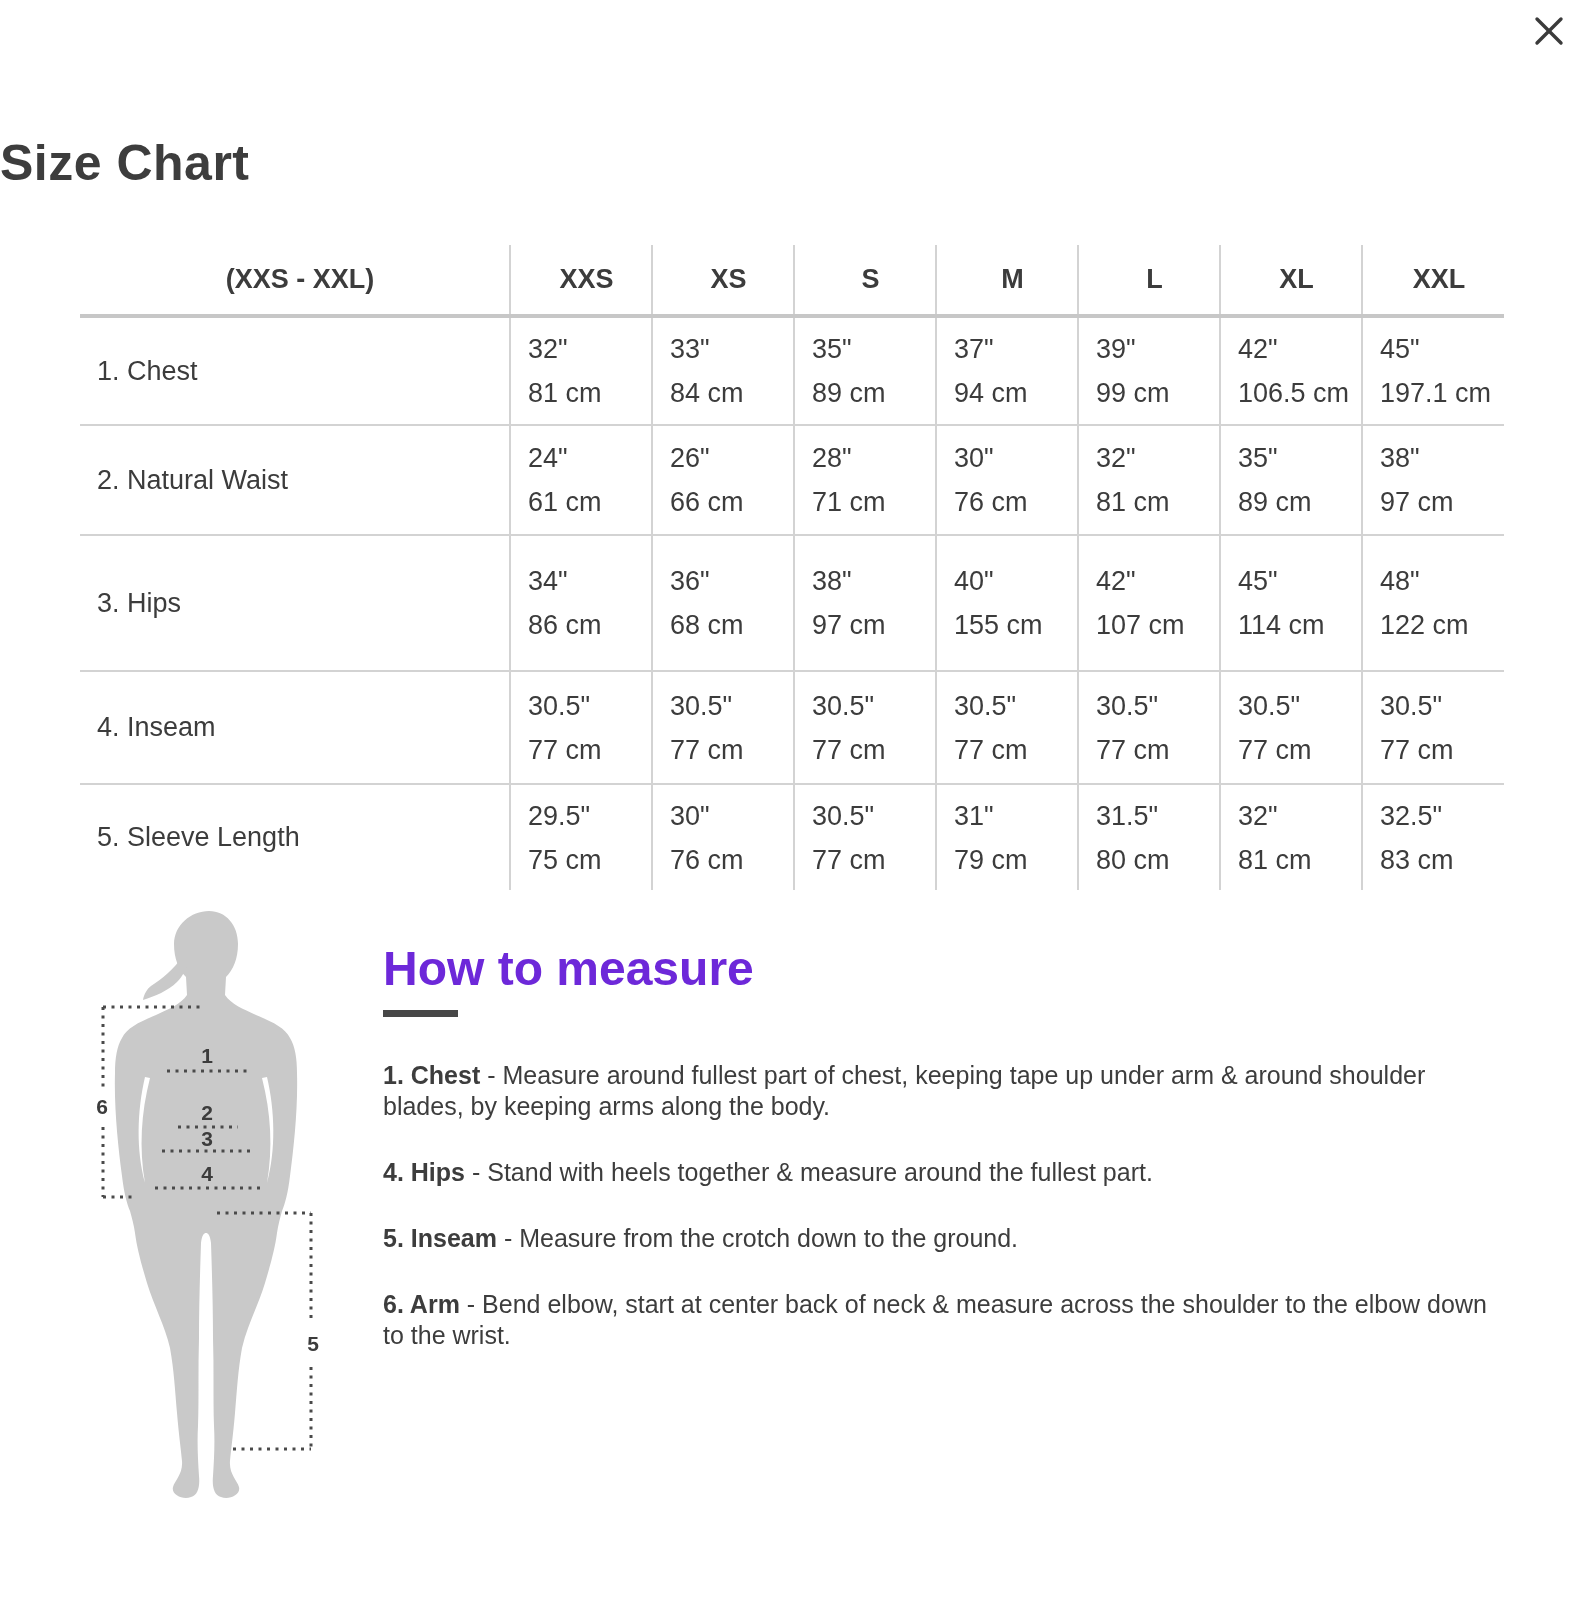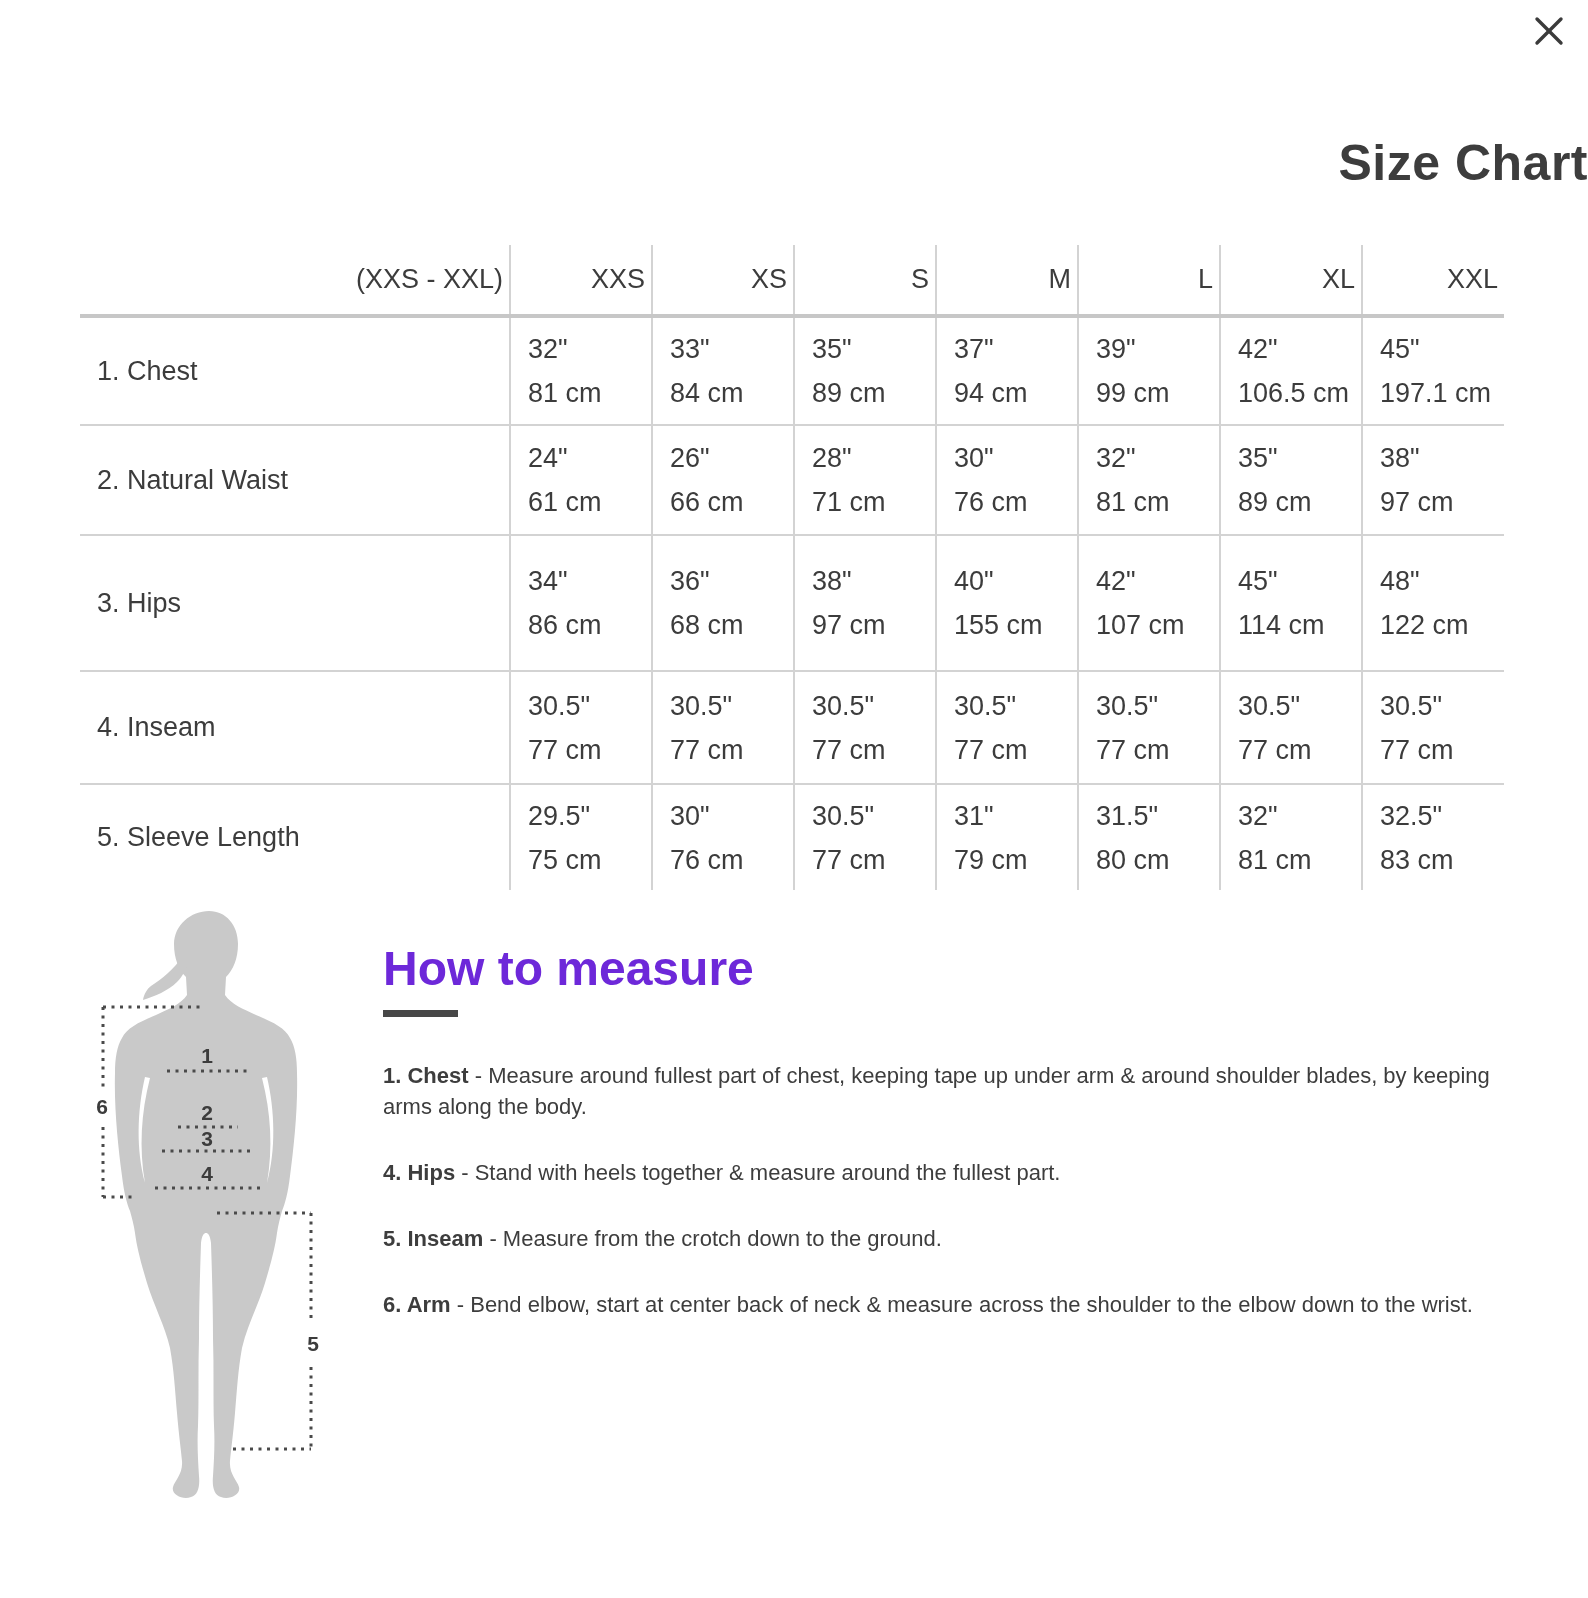--- a/index.html
+++ b/index.html
@@ -13,27 +13,27 @@
   html,body{width:1588px;height:1598px;background:#ffffff;overflow:hidden;
     font-family:"Liberation Sans","DejaVu Sans",sans-serif;color:var(--text);}
   .stage{position:relative;width:1588px;height:1598px;background:#fff;}
 
   
   .close-btn{position:absolute;left:1526px;top:8px;width:46px;height:46px;
     background:transparent;border:none;cursor:pointer;padding:8px;}
   .close-btn svg{display:block;}
 
   
-  .page-title{position:absolute;left:0;top:134px;width:1588px;text-align:right;
+  .page-title{position:absolute;left:0;top:134px;width:1588px;text-align:left;
     font-size:50px;font-weight:bold;color:#3d3d3d;letter-spacing:0.5px;}
 
   
   .size-table{position:absolute;left:80px;top:245px;width:1424px;
     border-collapse:collapse;table-layout:fixed;font-size:27px;color:var(--text);}
-  .size-table th{font-weight:normal;text-align:right;vertical-align:middle;
+  .size-table th{font-weight:bold;text-align:center;vertical-align:middle;
     height:71px;padding:0 6px 0 17px;border-bottom:4px solid var(--line-heavy);}
   .size-table td{vertical-align:middle;padding:0 6px 0 17px;}
   .size-table th:not(:first-child),
   .size-table td:not(:first-child){border-left:2px solid var(--line-light);}
   .size-table tbody tr:not(:first-child) td{border-top:2px solid var(--line-light);}
   .size-table .ln{line-height:44px;}
   .brow-0 td{height:109px;}
   .brow-1 td{height:110px;}
   .brow-2 td{height:136px;}
   .brow-3 td{height:113px;}
@@ -42,21 +42,21 @@
 
   
   .figure-wrap{position:absolute;left:75px;top:878px;width:270px;height:660px;}
   .figure-wrap svg{display:block;}
 
   
   .howto{position:absolute;left:383px;top:944px;width:1110px;}
   .howto-title{font-size:48px;line-height:50px;font-weight:bold;color:#6d28d9;}
   .howto-rule{width:75px;height:7px;background:#474747;margin-top:16px;}
   .howto-list{margin-top:43px;}
-  .measure-item{font-size:22px;line-height:31px;color:#3d3d3d;margin:0 0 35px 0;}
+  .measure-item{font-size:25px;line-height:31px;color:#3d3d3d;margin:0 0 35px 0;}
   .measure-item strong{font-weight:bold;color:#3d3d3d;}
 </style>
 </head>
 <body>
 
 <div class="stage">
 
   <button class="close-btn" aria-label="Close">
     <svg width="30" height="30" viewBox="0 0 30 30">
       <line x1="3" y1="3" x2="27" y2="27" stroke="#3b3b3b" stroke-width="3.4" stroke-linecap="round"></line>

